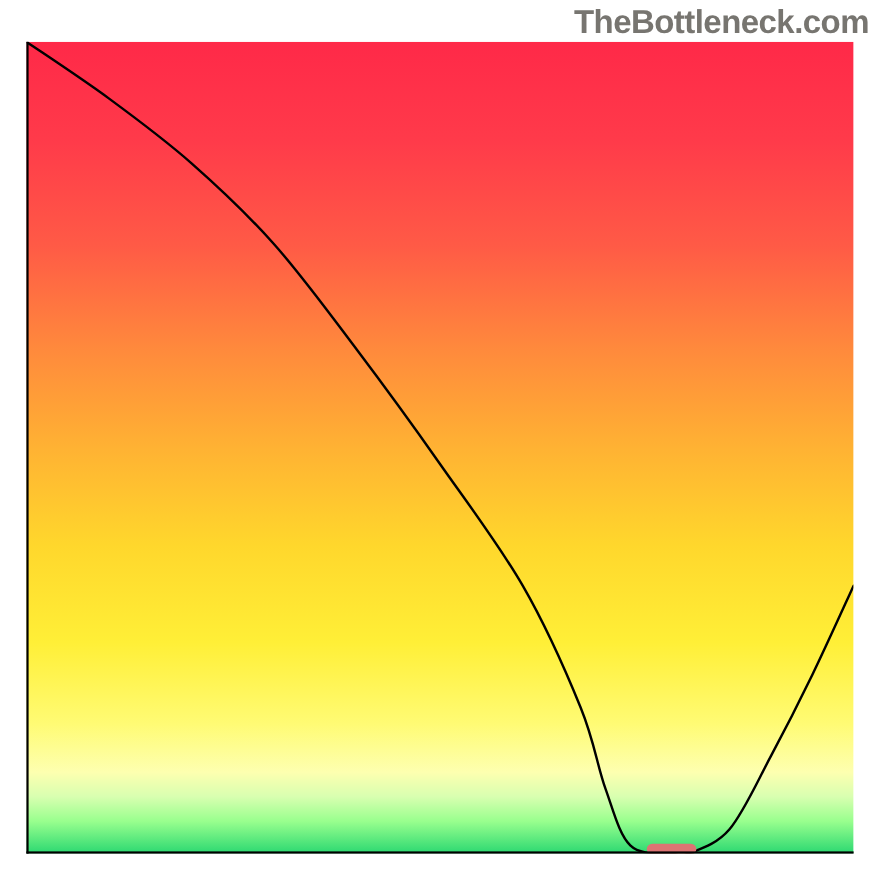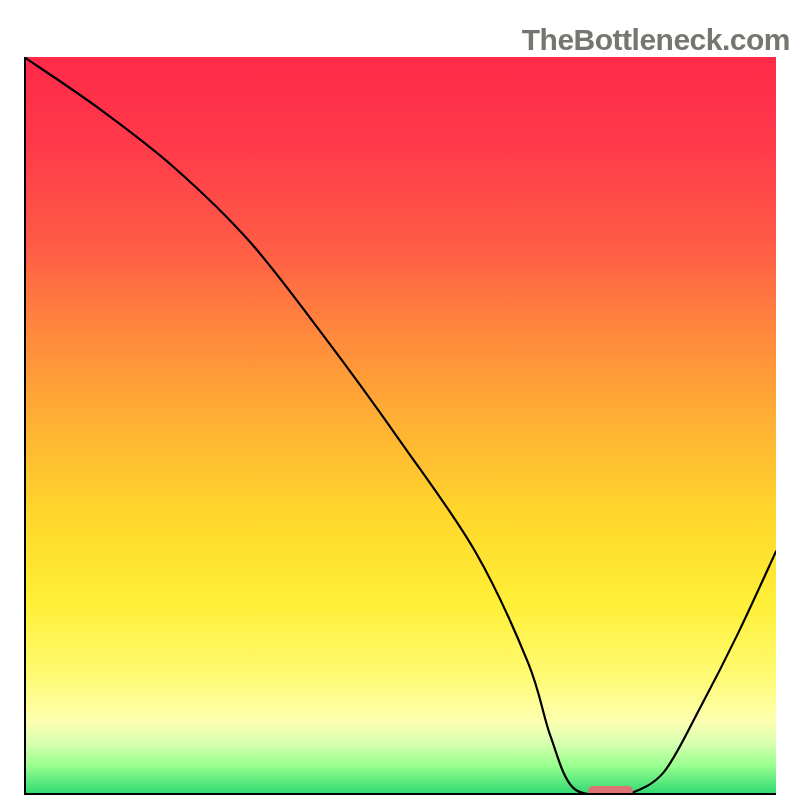--- a/index.html
+++ b/index.html
@@ -7,21 +7,20 @@
     padding: 0;
     width: 800px;
     height: 800px;
     background: #ffffff;
     overflow: hidden;
   }
   .chart-container {
     position: relative;
     width: 800px;
     height: 756px;
-    margin-top: 19px;
   }
   .watermark {
     position: absolute;
     top: 4px;
     right: 10px;
     font-family: Arial, Helvetica, sans-serif;
     font-size: 30px;
     font-weight: bold;
     color: #777570;
     letter-spacing: -0.5px;

